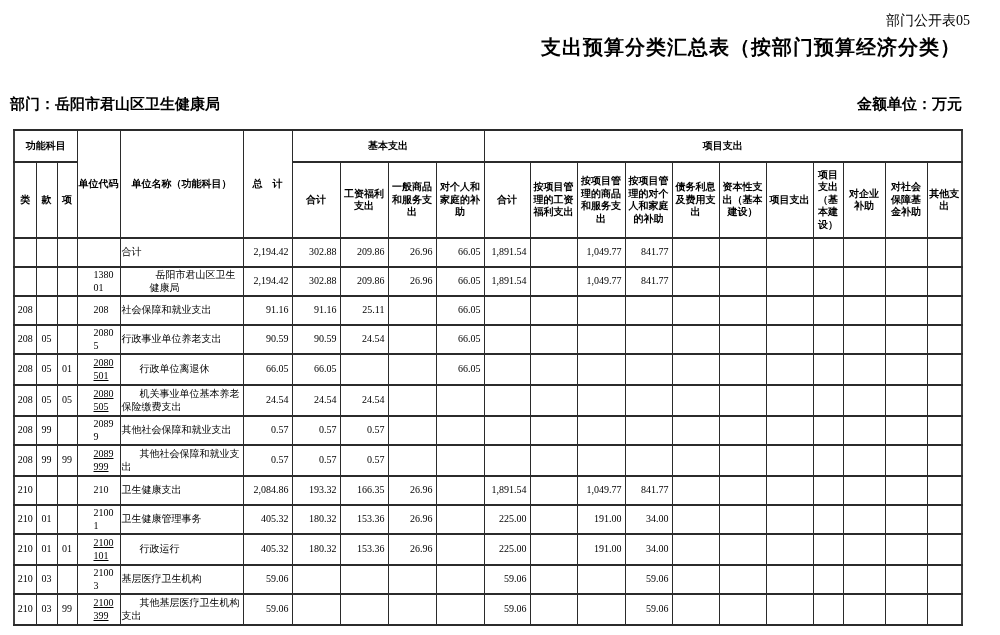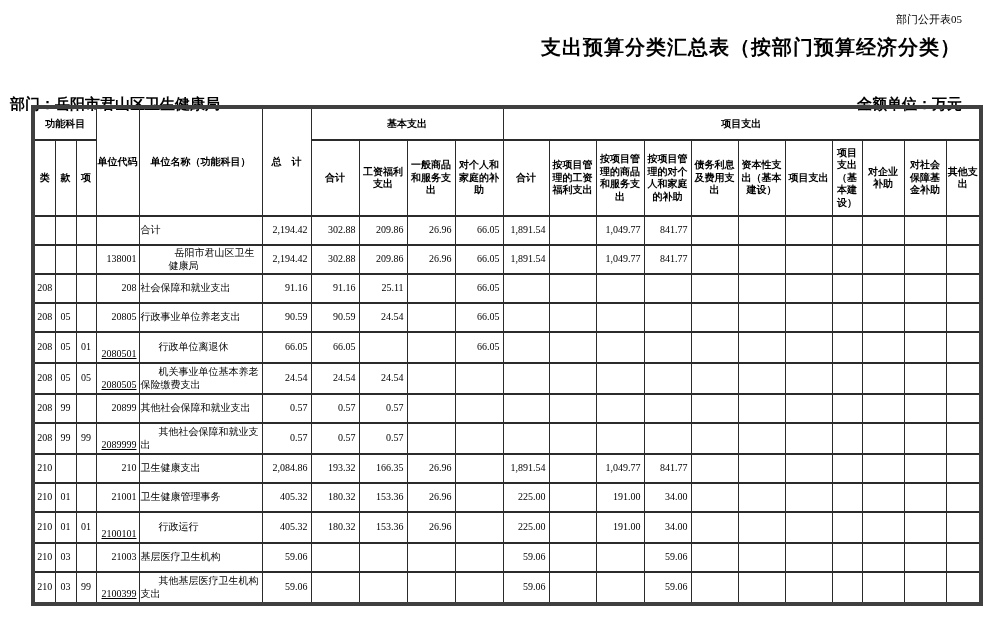--- a/index.html
+++ b/index.html
@@ -1,44 +1,43 @@
 <!DOCTYPE html>
 <html><head>
 <meta charset="utf-8">
 <style>
   html,body{margin:0;padding:0;}
   body{
     width:1000px;height:635px;position:relative;overflow:hidden;
     background:#ffffff;color:#000;
     font-family:"Liberation Serif","DejaVu Serif",serif;
   }
-  .doc-label{position:absolute;top:12px;right:38px;font-size:11px;}
+  .doc-label{position:absolute;top:12px;right:30px;font-size:14px;}
   .title{position:absolute;top:34px;left:13px;width:948px;text-align:right;
     font-size:20px;font-weight:bold;letter-spacing:1px;font-family:Liberation Mono, monospace;}
   .meta{position:absolute;top:95px;left:10px;width:952px;font-size:15px;font-weight:bold;}
   .meta .dept{float:left;}
   .meta .unit{float:right;}
   table.budget{
-    position:absolute;left:13px;top:105px;width:948px;
+    position:absolute;left:13px;top:129px;width:948px;
     border-collapse:collapse;table-layout:fixed;
-    border:4px solid #404040;
-    margin-left:18px;
+    border:2px solid #404040;
   }
   .budget th,.budget td{
     border:1px solid #2b2b2b;border-top-width:2px;border-bottom-width:2px;
     font-size:10px;line-height:1.25;vertical-align:middle;
     padding:0 2px;overflow:hidden;word-break:break-all;
   }
   .budget th{font-weight:bold;text-align:center;padding:1px;}
   .budget thead tr.r1 th{height:28px;}
   .budget thead tr.r2 th{height:72px;}
   .budget td{height:27px;}
   td.num{text-align:right;padding-right:3px;}
   td.code{text-align:center;padding:0 1px;}
-  td.ucode{text-align:right;padding-left:2px;}
+  td.ucode{text-align:left;padding-left:16px;}
   td.name{text-align:left;padding-left:1px;padding-right:1px;}
   td.ind1{text-indent:6px;padding-left:29px;}
   td.ind2{text-indent:18px;}
   td.vb{vertical-align:bottom;padding-bottom:2px;text-decoration:underline;}
 </style>
 </head>
 <body>
 
 <div class="doc-label">部门公开表05</div>
 <div class="title">支出预算分类汇总表（按部门预算经济分类）</div>

